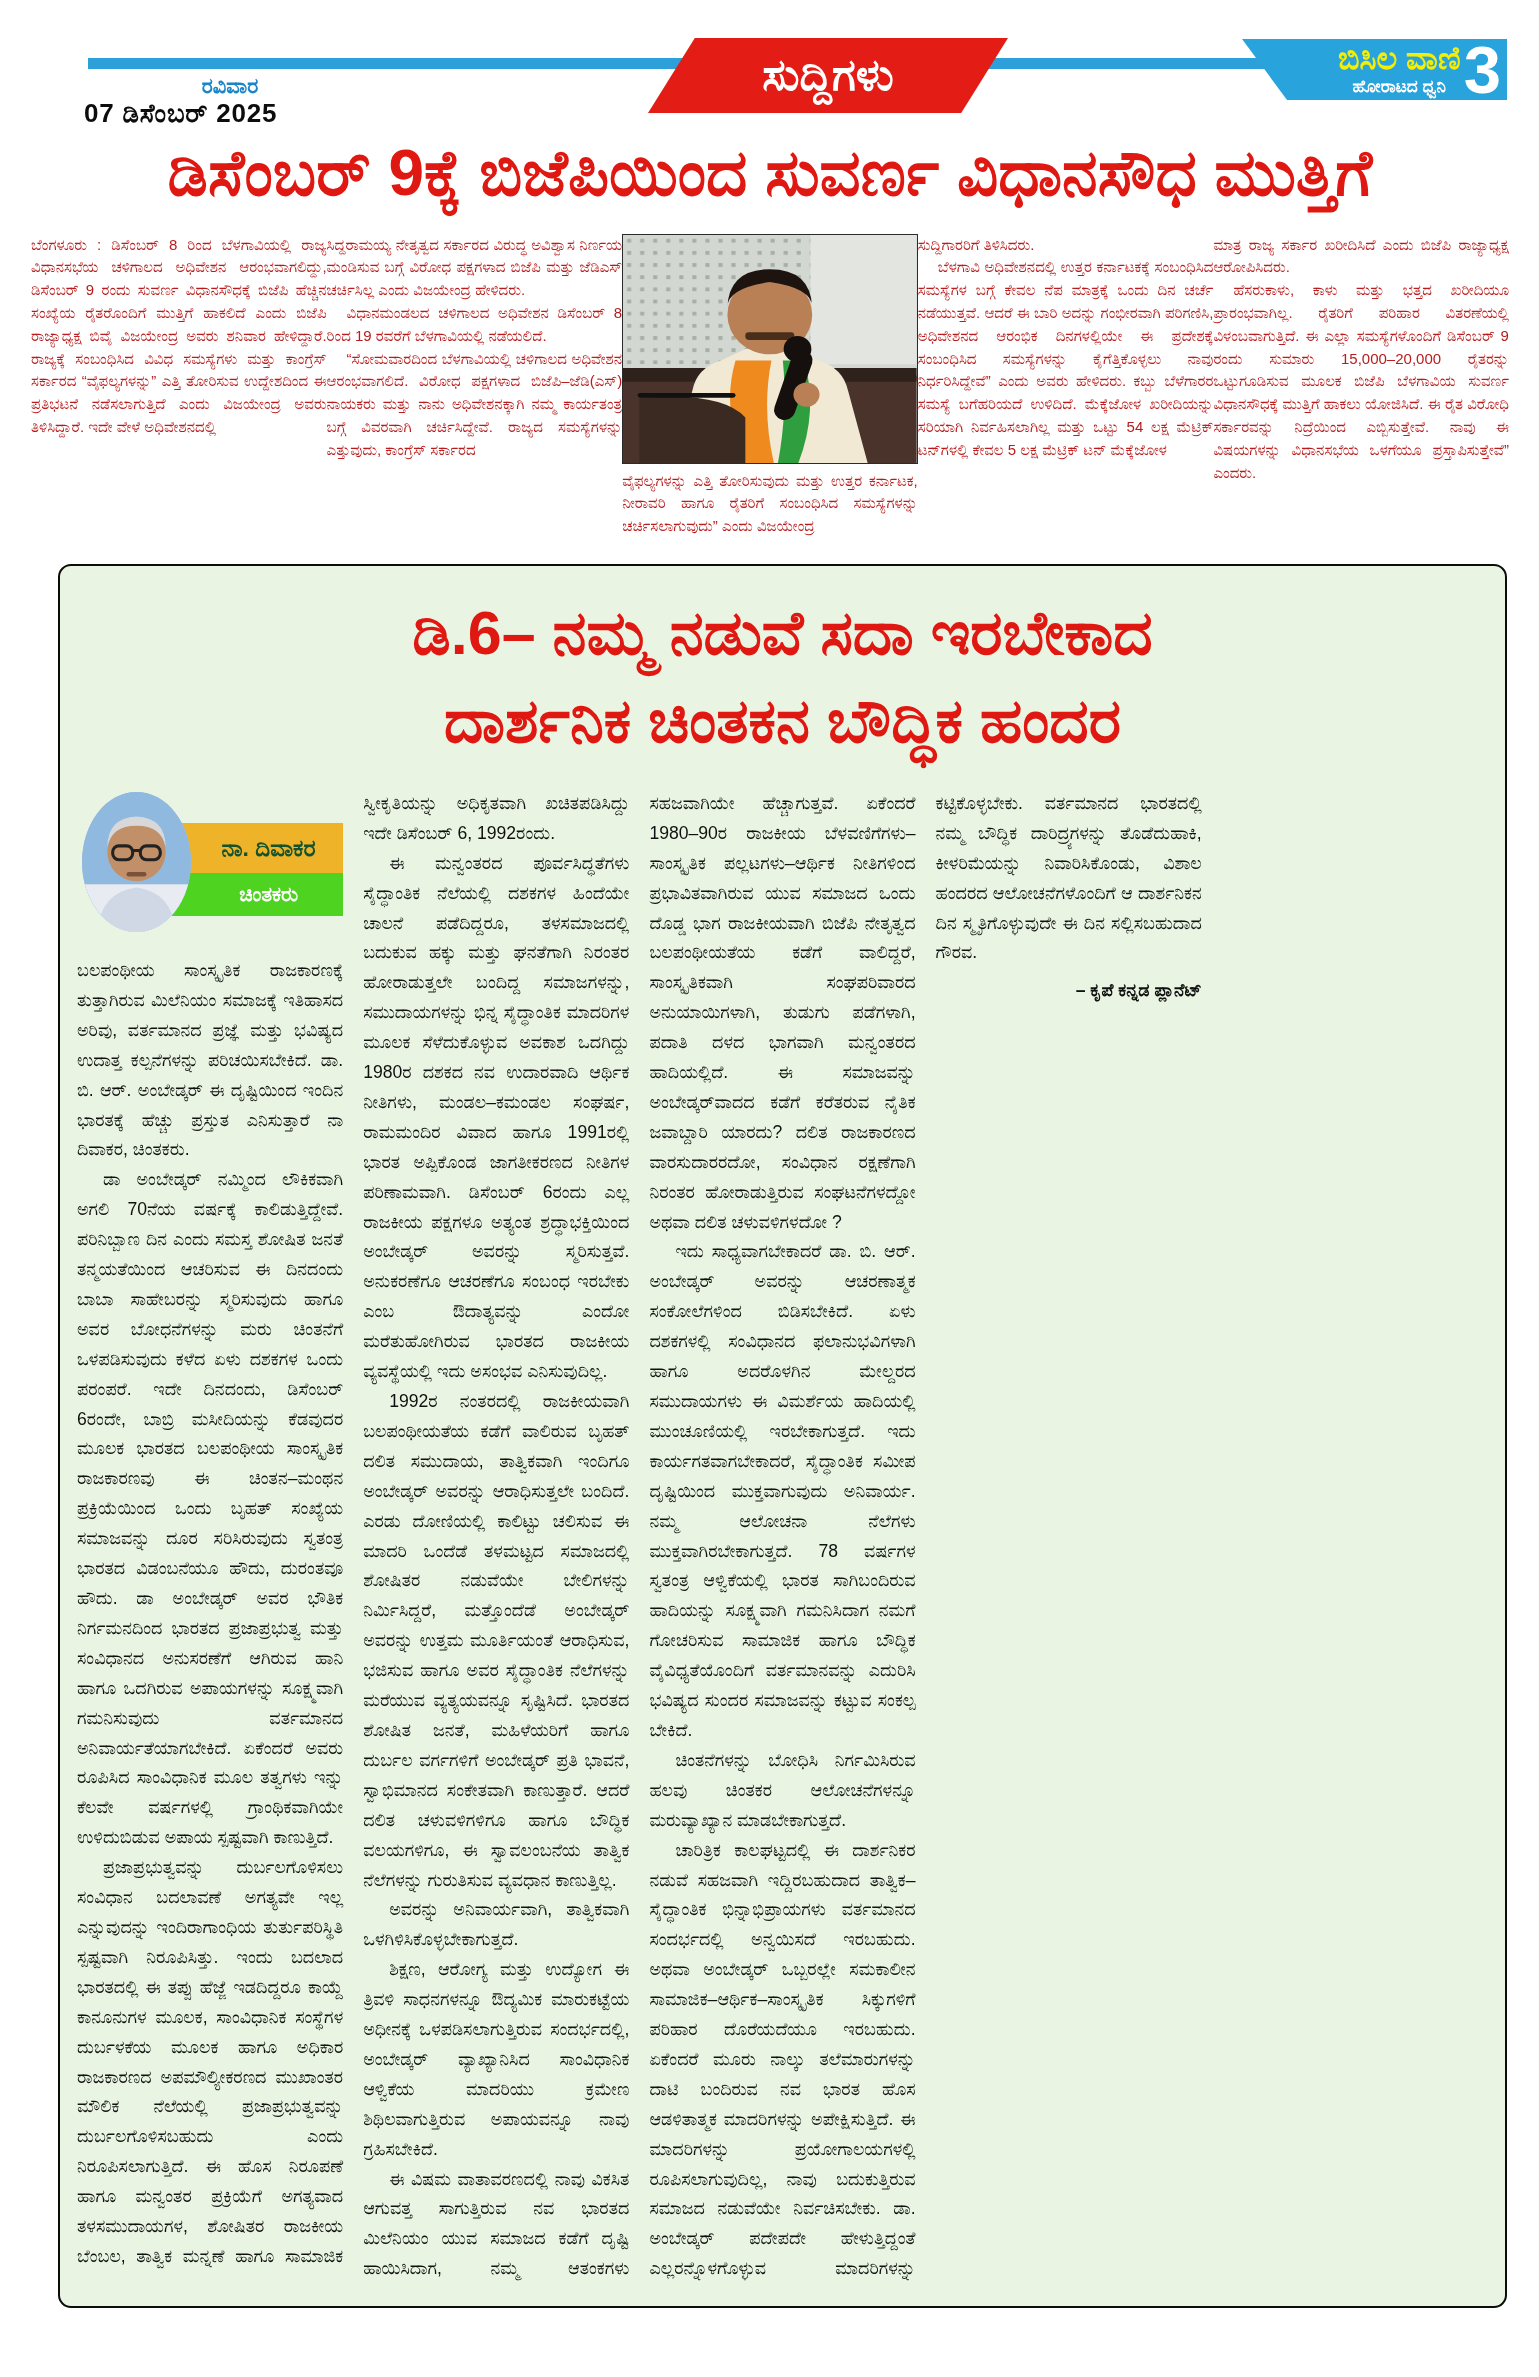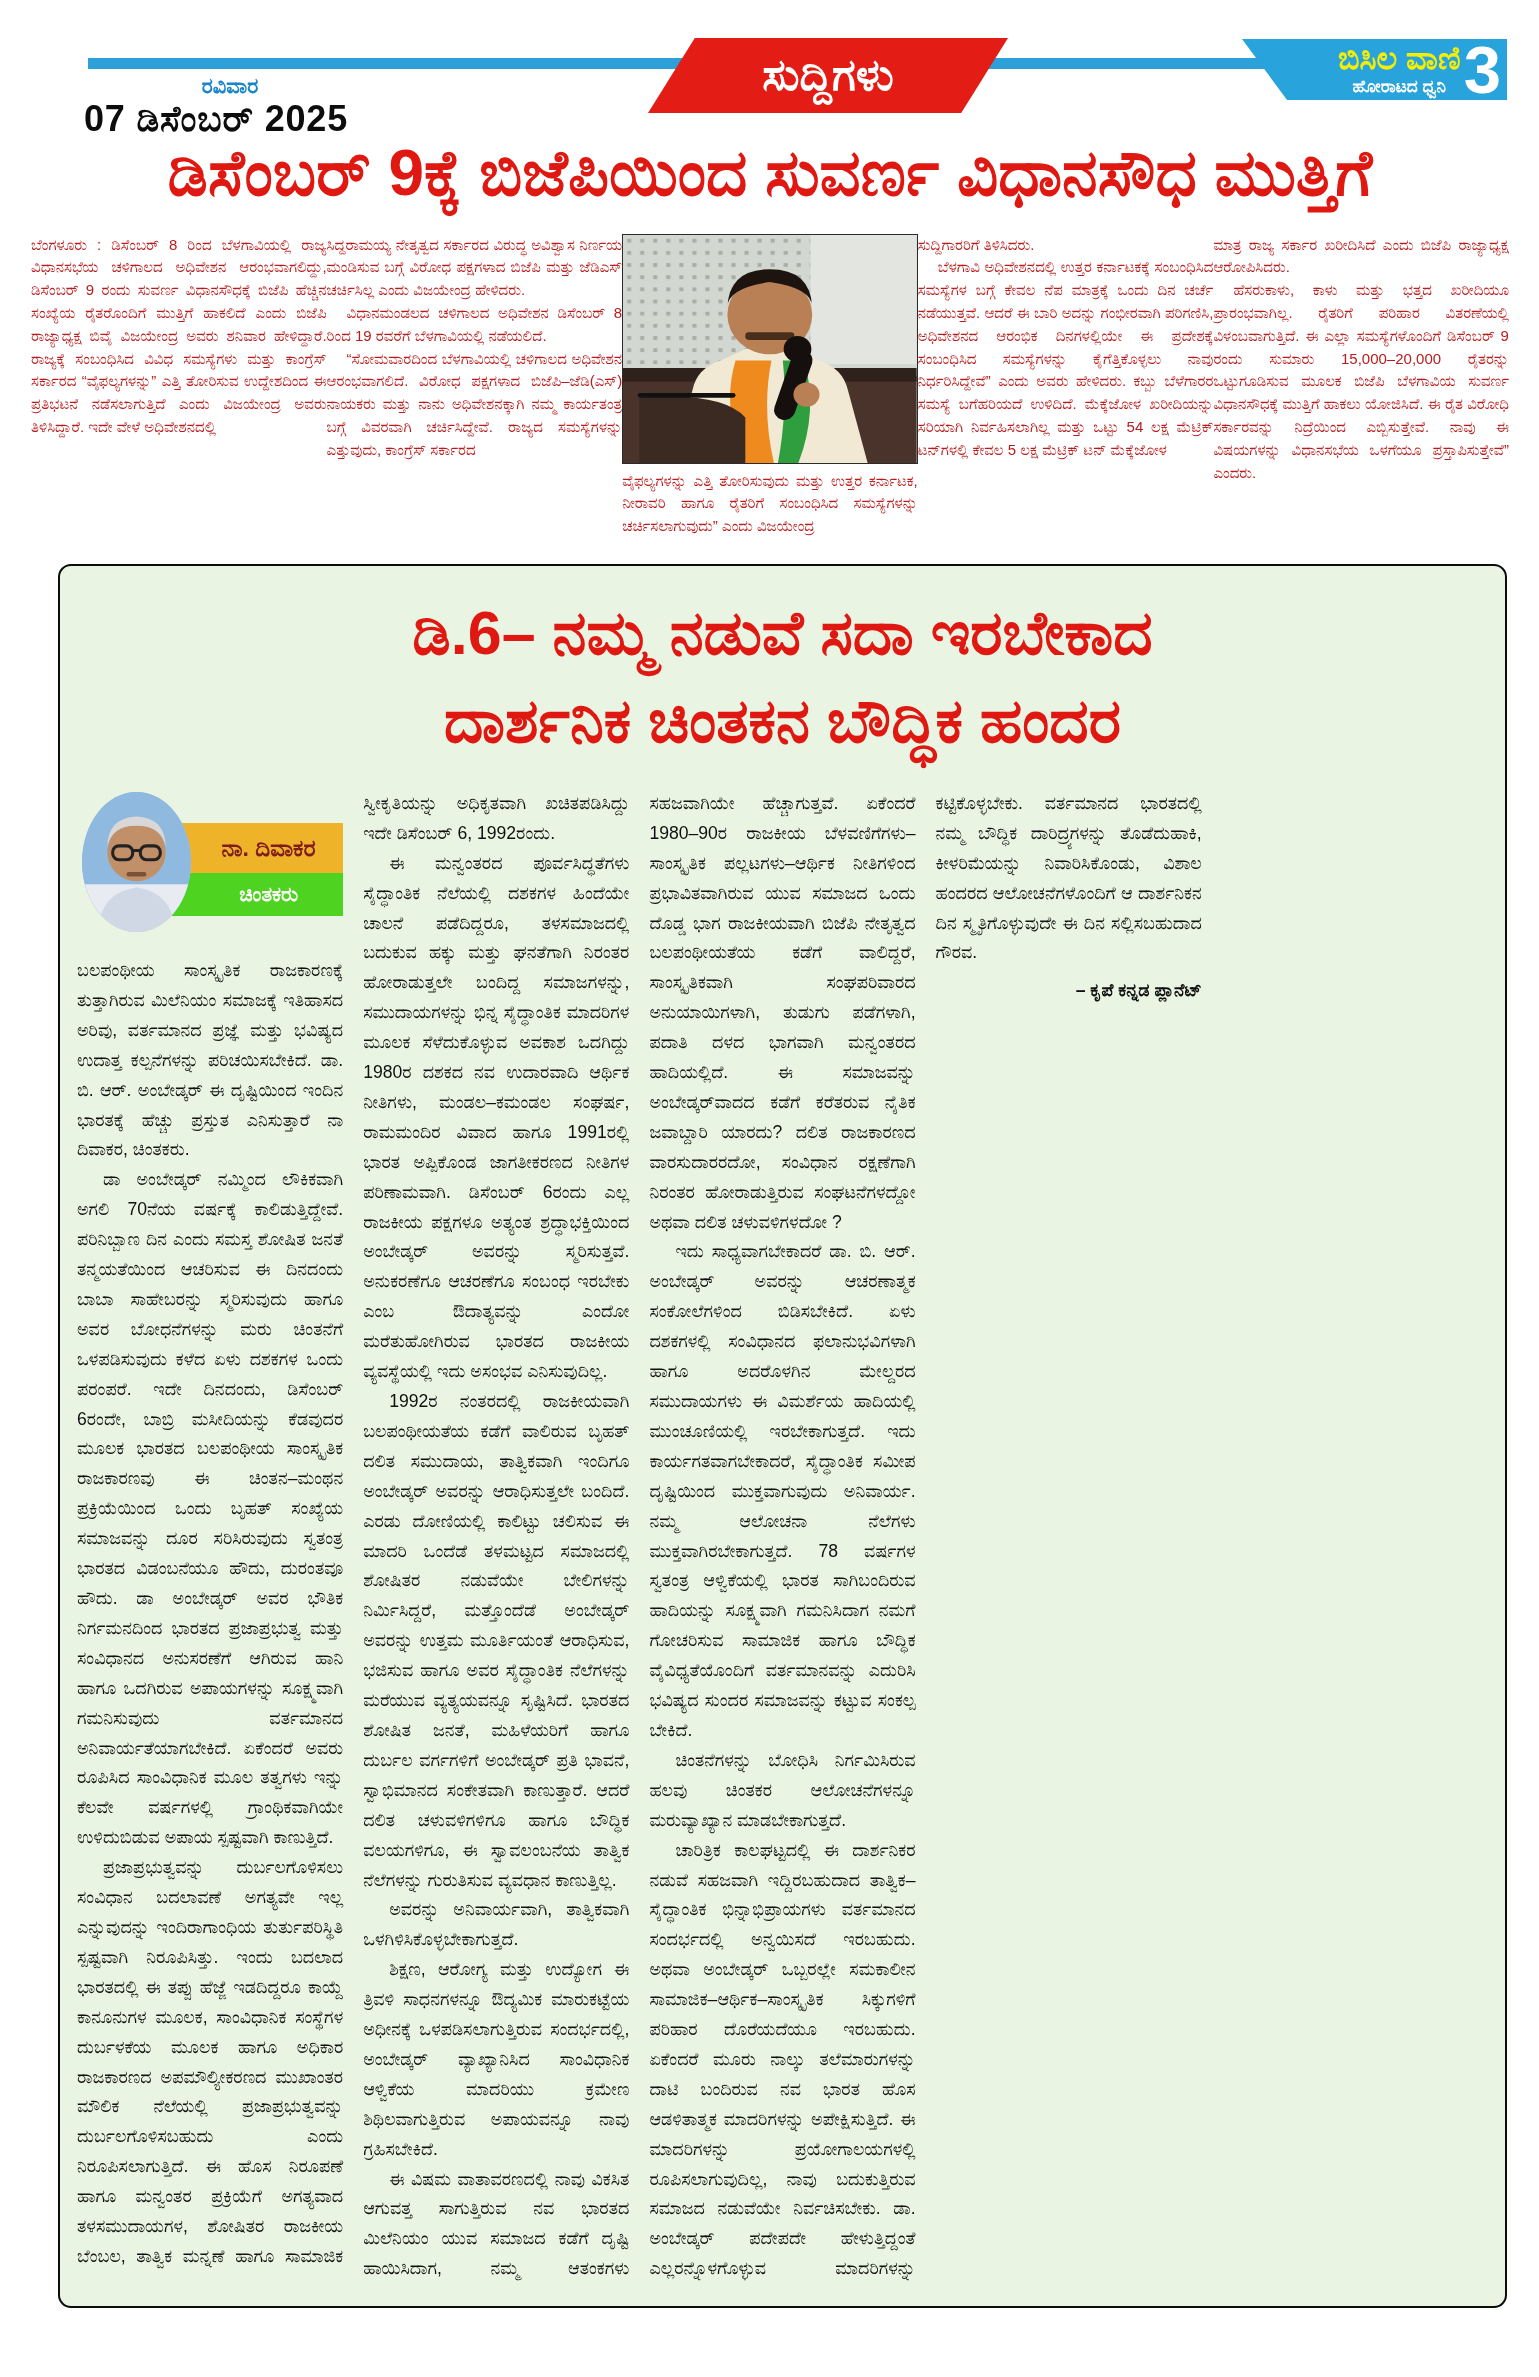--- a/index.html
+++ b/index.html
@@ -3,21 +3,21 @@
 <meta charset="utf-8">
 <style>
   * { margin:0; padding:0; box-sizing:border-box; }
   body { font-family:"Liberation Sans", sans-serif; background:#ffffff; }
   .page { position:relative; width:1540px; height:2377px; background:#fff; overflow:hidden; }
 
   
   .masthead { position:relative; height:121px; }
   .blue-bar { position:absolute; left:88px; right:35px; top:58px; height:10.7px; background:#2da0da; }
   .weekday { position:absolute; left:115px; top:74px; width:230px; text-align:center; color:#1a85c8; font-size:21px; font-weight:bold; }
-  .date-line { position:absolute; left:84px; top:98px; font-size:36px; font-weight:bold; color:#0d0d0d; letter-spacing:0.8px; }
+  .date-line { position:absolute; left:84px; top:98px; font-size:26px; font-weight:bold; color:#0d0d0d; letter-spacing:0.8px; }
   .section-ribbon { position:absolute; left:648px; top:38px; width:360px; height:75px; background:#e31d15;
     clip-path:polygon(13% 0, 100% 0, 87% 100%, 0 100%); display:flex; align-items:center; justify-content:center; }
   .section-ribbon span { color:#ffffff; font-size:44px; font-weight:bold; }
   .brand-shape { position:absolute; right:33px; top:39px; width:265px; height:61px; background:#29a3dc;
     clip-path:polygon(0 0, 100% 0, 100% 100%, 17% 100%); display:flex; align-items:center; justify-content:flex-end; padding-right:6.1px; }
   .brand-txt { text-align:center; margin-right:3.1px; }
   .brand-name { color:#f4ee07; font-size:32px; font-weight:bold; line-height:1.0; }
   .brand-tag { color:#ffffff; font-size:17px; font-weight:bold; margin-top:2.3px; }
   .brand-page { color:#ffffff; font-size:67px; font-weight:bold; line-height:60px; }
 
@@ -42,21 +42,21 @@
   .feature-body { margin-top:23px; column-count:5; column-gap:20px; height:1503px; column-fill:auto;
     font-size:17.6px; line-height:1.7; text-align:justify; color:#101010; overflow:hidden; }
   .feature-body p { text-indent:26px; margin:0; }
   .feature-body p.first { text-indent:0; }
   .signature { font-weight:bold; text-align:right; text-indent:0 !important; margin-top:7.7px !important; }
 
   
   .author-card { position:relative; height:150px; margin:3.1px 0 14px; break-inside:avoid; }
   .author-band-name { position:absolute; left:71px; right:0; top:31px; height:51px; background:#efb32a;
     display:flex; align-items:center; justify-content:center; }
-  .author-band-name span { color:#7f1d1d; font-size:23px; font-weight:bold; padding-left:46px; }
+  .author-band-name span { color:#14532d; font-size:23px; font-weight:bold; padding-left:46px; }
   .author-band-role { position:absolute; left:71px; right:0; top:81px; height:43px; background:#4fd321;
     display:flex; align-items:center; justify-content:center; }
   .author-band-role span { color:#ffffff; font-size:20px; font-weight:bold; padding-left:46px; }
   .author-photo { position:absolute; left:4.6px; top:0; width:109px; height:140px; border-radius:50%;
     overflow:hidden; background:#9fc6e8; }
   .author-photo svg { display:block; width:100%; height:100%; }
 </style>
 </head>
 <body>
 

